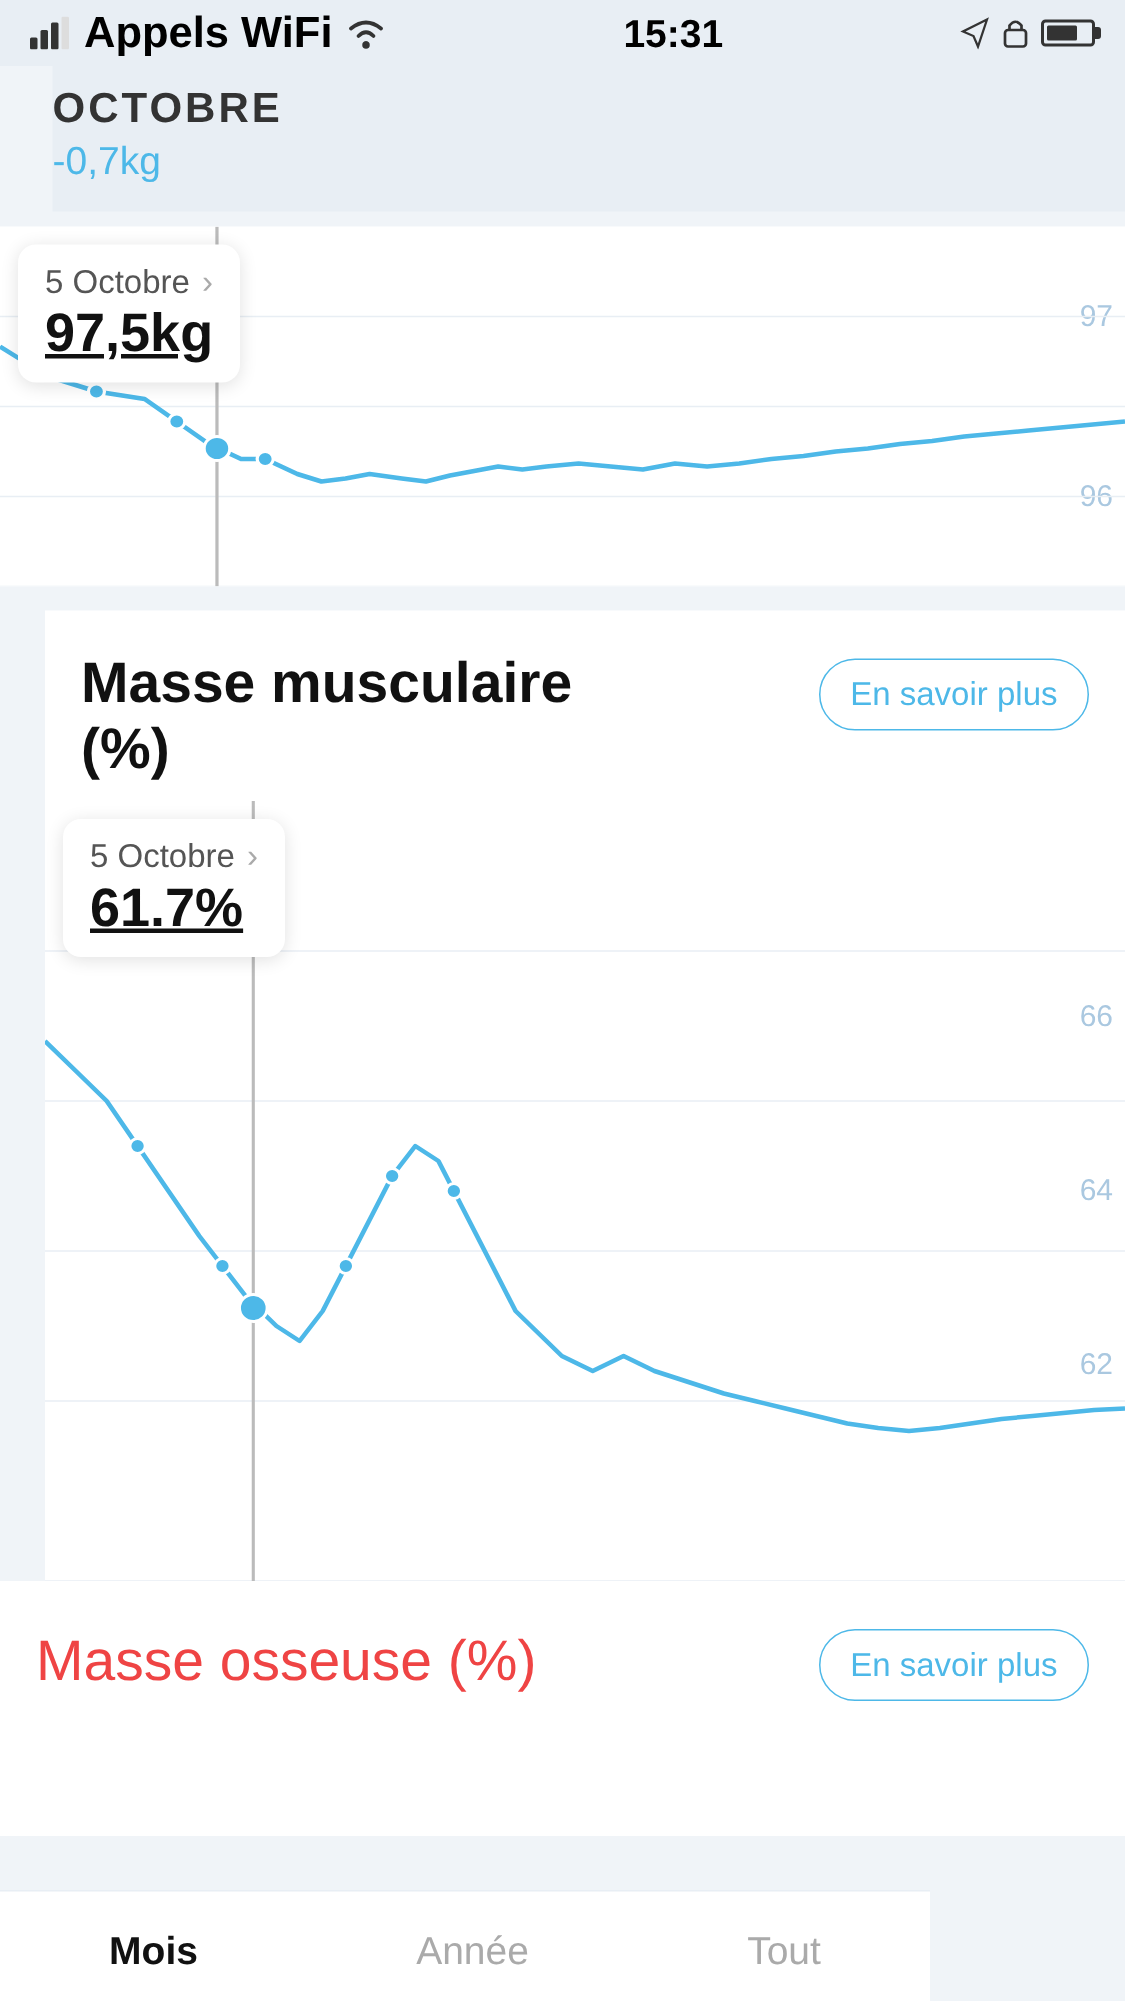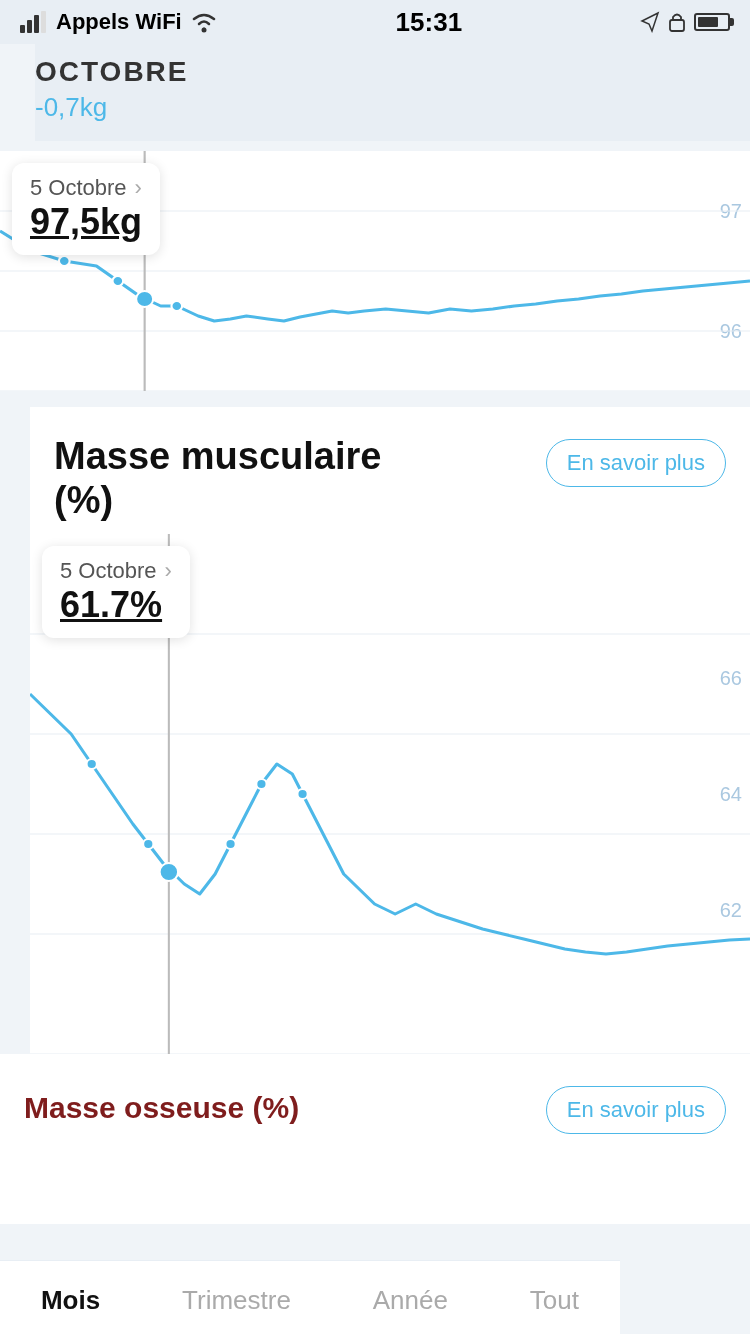--- a/index.html
+++ b/index.html
@@ -20,21 +20,21 @@
       align-items: center;
       justify-content: space-between;
       padding: 0 20px;
       font-size: 24px;
       font-weight: 600;
     }
     .status-left {
       display: flex;
       align-items: center;
       gap: 8px;
-      font-size: 22px;
+      font-size: 29px;
     }
     .status-center {
       font-size: 26px;
       font-weight: 600;
       letter-spacing: 0;
     }
     .status-right {
       display: flex;
       align-items: center;
       gap: 8px;
@@ -181,23 +181,23 @@
       background: #fff;
       padding: 28px 24px 12px;
     }
     .bottom-title-row {
       display: flex;
       align-items: center;
       justify-content: space-between;
       margin-bottom: 0;
     }
     .bottom-section-title {
-      font-size: 30px;
-      font-weight: 700;
-      color: #7f1d1d;
+      font-size: 38px;
+      font-weight: 400;
+      color: #ef4444;
     }
 
     .tab-bar {
       background: #fff;
       border-top: 1px solid #e8eef4;
       display: flex;
       align-items: center;
       justify-content: space-around;
       padding: 18px 0 12px;
       position: fixed;
@@ -357,21 +357,18 @@
     <div class="bottom-section-title">Masse osseuse (%)</div>
     <button class="learn-more-btn">En savoir plus</button>
   </div>
 </div>
 
 <div class="tab-bar">
   <div class="tab-item active">
     <span>Mois</span>
   </div>
   <div class="tab-item">
-    <span>Trimestre</span>
-  </div>
-  <div class="tab-item">
     <span>Année</span>
   </div>
   <div class="tab-item">
     <span>Tout</span>
   </div>
 </div>
 
 </body></html>

